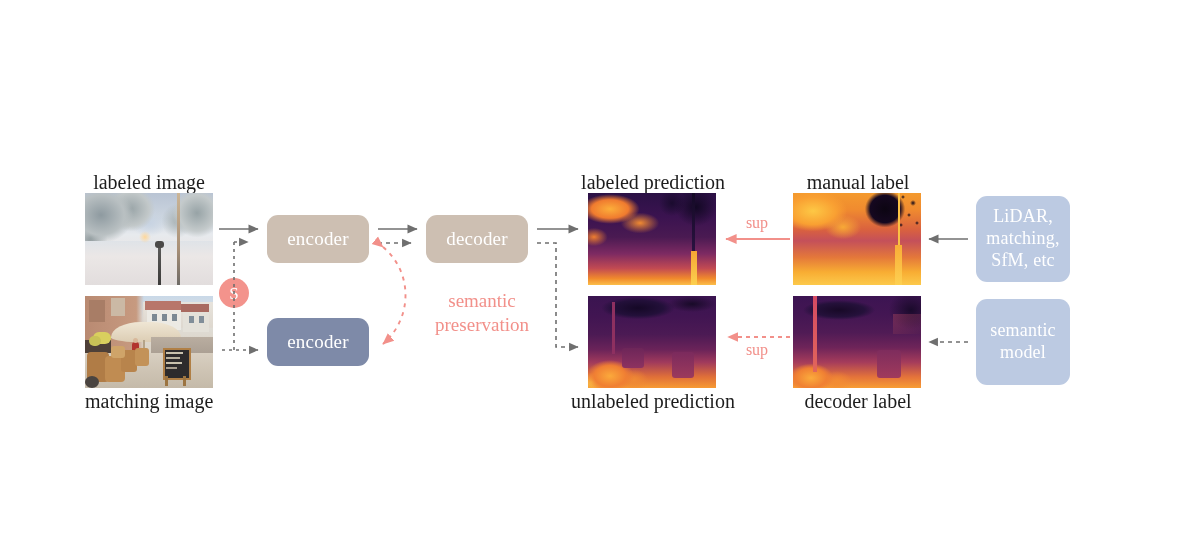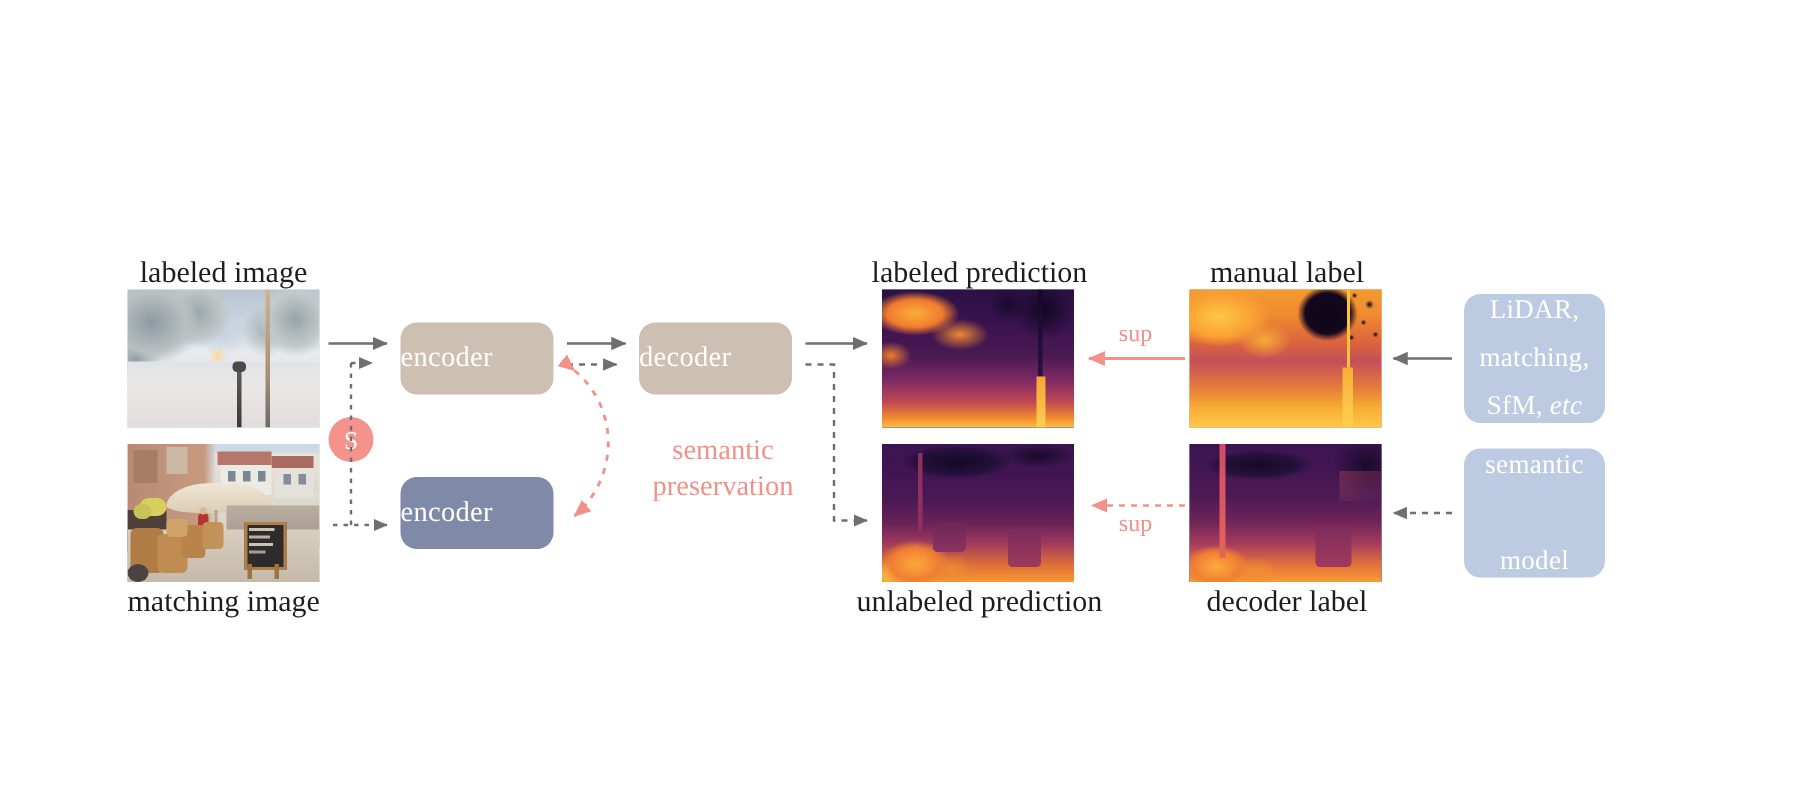--- a/index.html
+++ b/index.html
@@ -40,21 +40,21 @@
     background: #5b3a6b;
   }
   .tile > .layer { position: absolute; inset: 0; }
 
   
   .box {
     position: absolute;
     border-radius: 11px;
     display: flex;
     align-items: center;
-    justify-content: space-between;
+    justify-content: center;
     color: #ffffff;
     font-family: "Liberation Serif", "DejaVu Serif", serif;
     font-size: 19px;
     text-align: center;
     line-height: 1.22;
     letter-spacing: .2px;
   }
   .box.tan  { background: #cdbfb2; }
   .box.blue { background: #7e8aa8; }
   .box.lightblue { background: #bccae2; font-size: 18px; }
@@ -87,21 +87,21 @@
   .sup-label { font-size: 16px; }
   .sem-label { font-size: 19px; }
 
   svg.overlay {
     position: absolute;
     left: 0; top: 0;
     width: 1204px;
     height: 534px;
     pointer-events: none;
   }
-  .italic { font-style: italic; }
+  .italic { }
 </style>
 </head>
 <body>
 
 <div id="canvas">
 
   <div class="caption abs" style="left:85px; top:172px; width:128px;">labeled image</div>
 
   <div class="caption abs" style="left:85px; top:391px; width:128px;">matching image</div>
 

